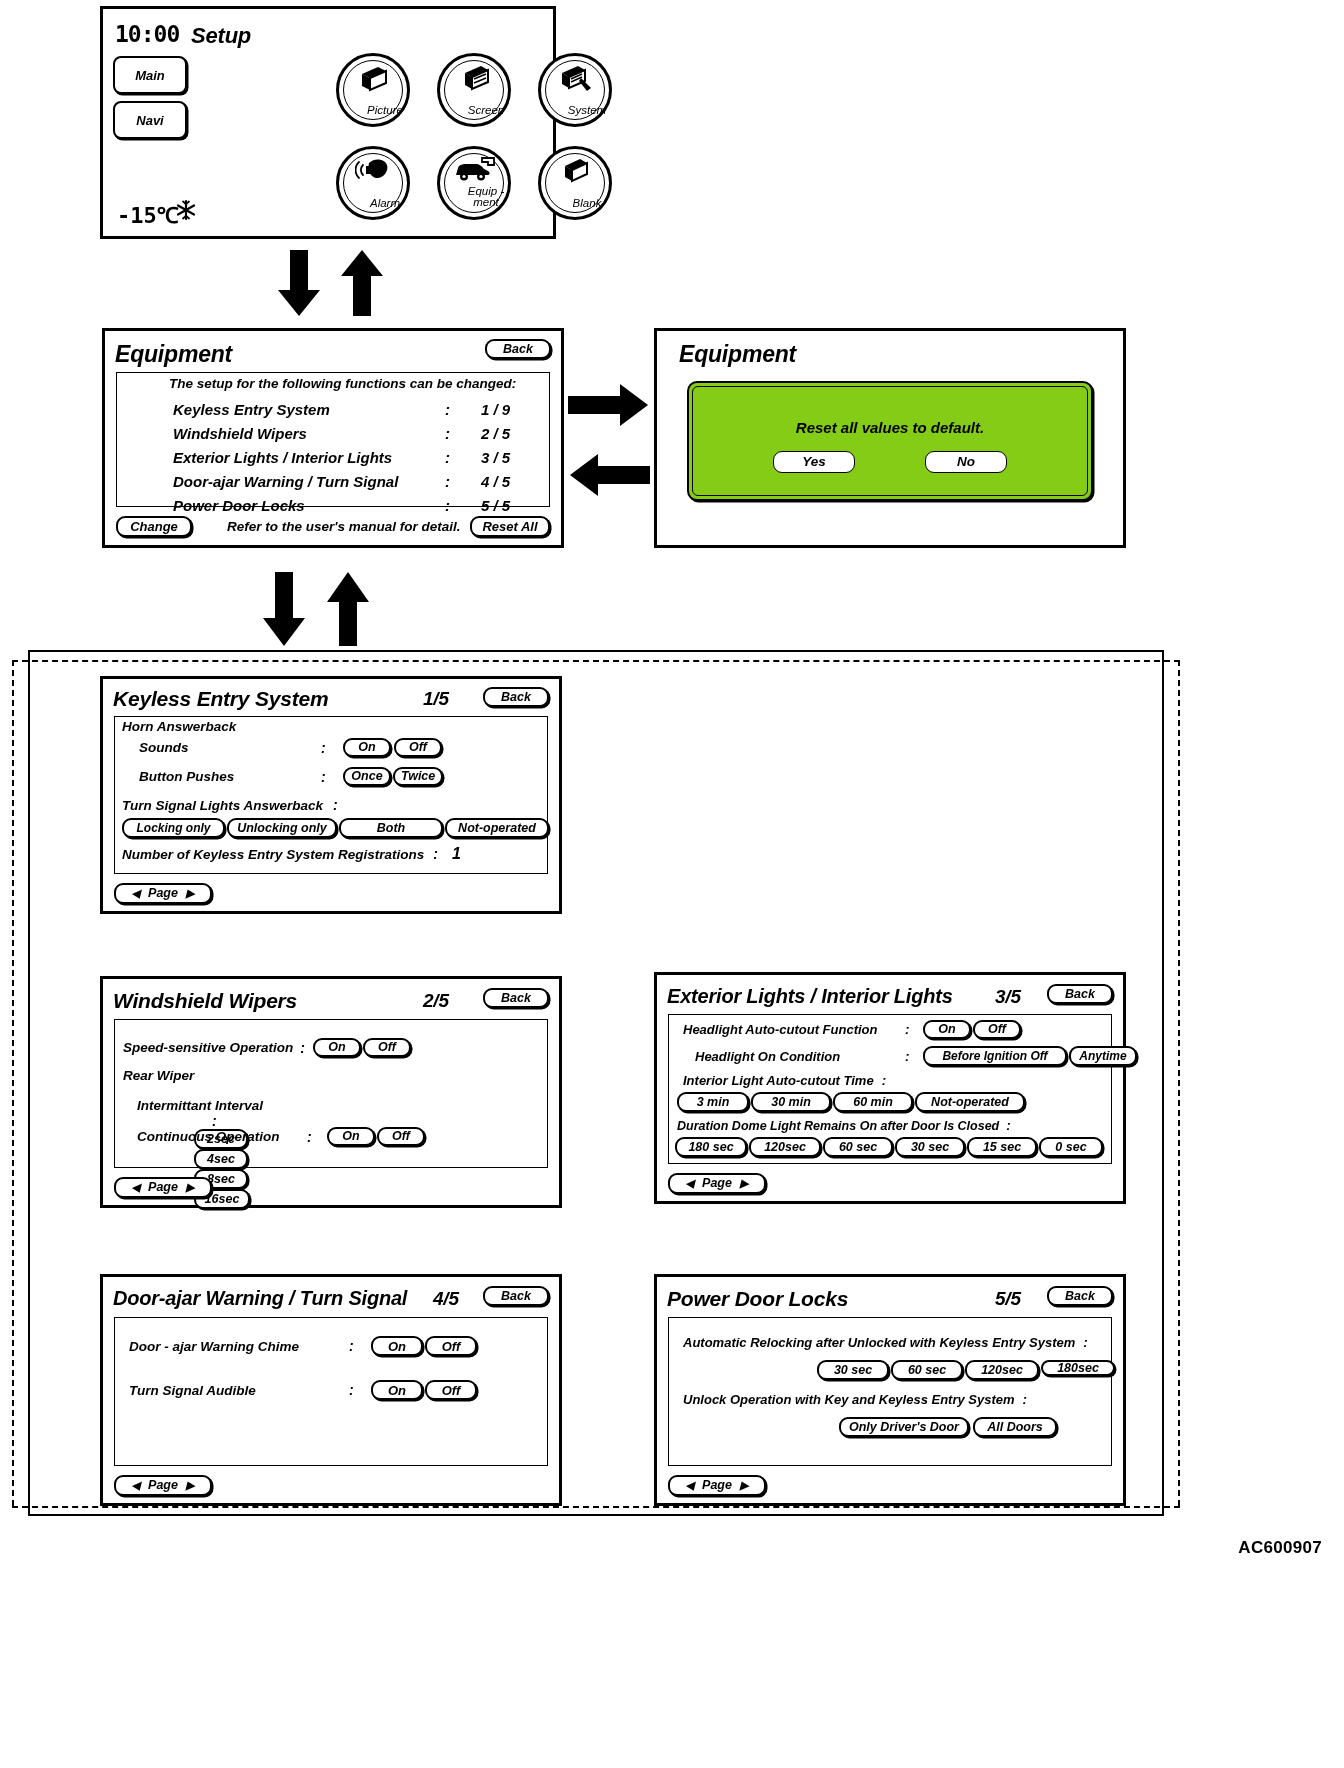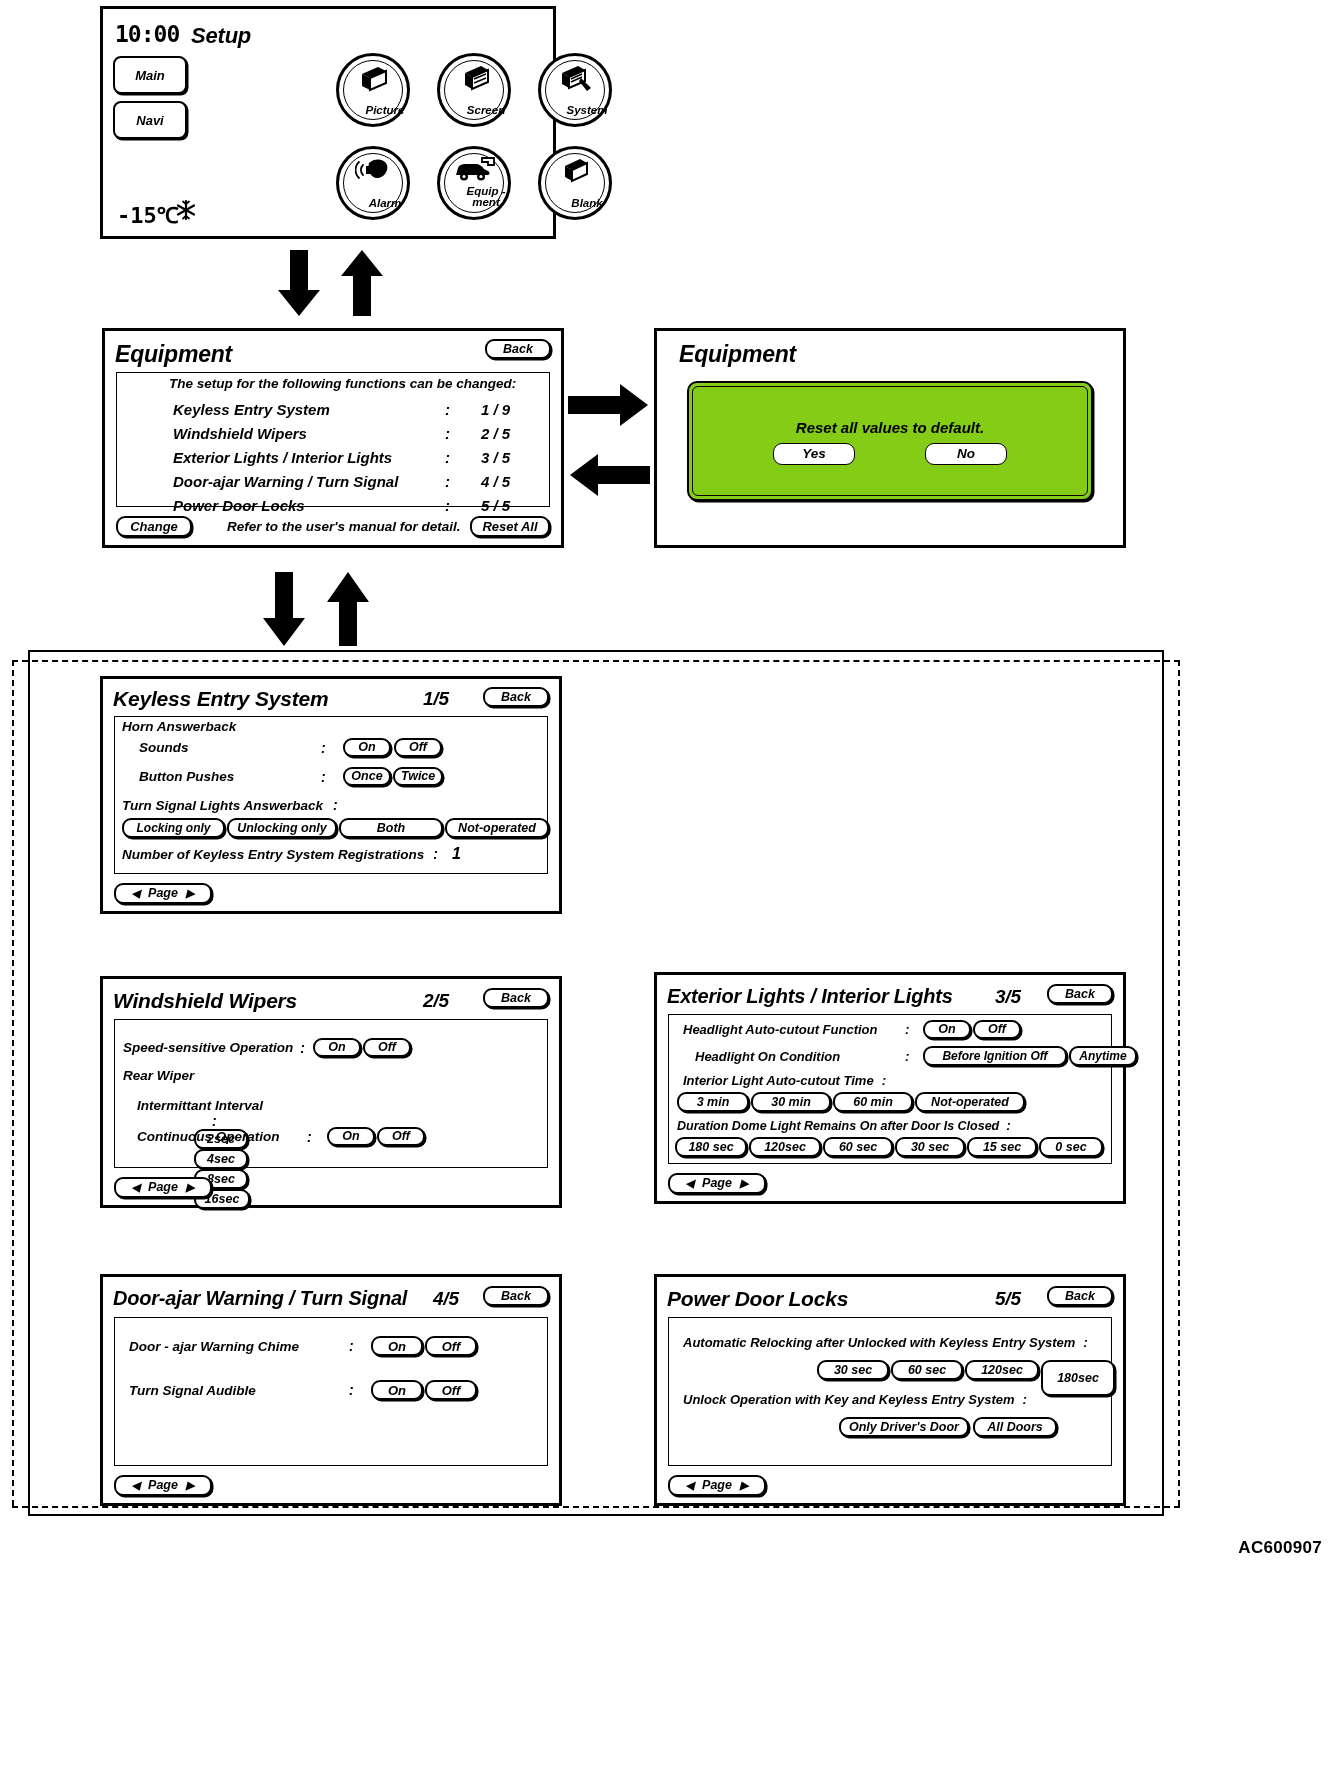--- a/index.html
+++ b/index.html
@@ -66,21 +66,21 @@
   .circ {
     position:absolute; border-radius:50%;
     border:3px solid #000; background:#fff;
     display:flex; flex-direction:column; align-items:center; justify-content:flex-end;
   }
   .circ .ring {
     position:absolute; inset:4px; border:1.5px solid #000; border-radius:50%;
   }
   .circ .ic { position:absolute; top:8px; left:0; right:0; display:flex; justify-content:center; }
   .circ .cap {
-    position:relative; z-index:2; font-style:italic; font-weight:bold;
+    position:relative; z-index:2; font-style:italic; font-weight:normal;
     font-size:11.5px; text-align:center; line-height:10px; padding-bottom:9px;margin-left:24px;
   }
   .temp { font-family:"DejaVu Sans Mono", monospace; font-weight:bold; font-size:22px; }
 
   .code { position:absolute; font-weight:bold; font-size:17px; letter-spacing:0.3px; }
 </style>
 </head>
 <body>
 
 <div class="stage">
@@ -265,21 +265,21 @@
     <svg width="82" height="46" viewBox="0 0 82 46">
         <polygon points="82,14 30,14 30,2 2,23 30,44 30,32 82,32" fill="#000"></polygon>
       </svg>
   </div>
 
   <div class="screen" style="left:654px; top:328px; width:472px; height:220px;">
     <div class="abs scr-title" style="left:22px; top:10px; font-size:23px;">Equipment</div>
     <div class="pill-wrap" style="position:absolute; left:30px; top:50px; right:30px; height:120px; border-radius:10px;">
       <div style="position:absolute; inset:3px; border:1.5px solid #000; border-radius:6px;"></div>
       <div class="abs lbl" style="left:0; right:0; top:36px; text-align:center; font-size:15px;">Reset all values to default.</div>
-      <div class="abs" style="left:0; right:0; top:60px; display:flex; justify-content:center; gap:70px;">
+      <div class="abs" style="left:0; right:0; top:68px; display:flex; justify-content:center; gap:70px;">
         <span class="pill" style="height:22px; min-width:82px; font-size:13.5px;">
           <span>Yes</span>
         </span>
         <span class="pill" style="height:22px; min-width:82px; font-size:13.5px;">
           <span>No</span>
         </span>
       </div>
     </div>
   </div>
 
@@ -557,21 +557,21 @@
       <div class="abs" style="left:148px; top:42px; display:flex; gap:2px;">
         <span class="pill" style="height:20px; width:72px; font-size:12.5px;">
           <span>30 sec</span>
         </span>
         <span class="pill" style="height:20px; width:72px; font-size:12.5px;">
           <span>60 sec</span>
         </span>
         <span class="pill" style="height:20px; width:74px; font-size:12.5px;">
           <span>120sec</span>
         </span>
-        <span class="pill" style="height:36px; width:74px; font-size:12.5px;">
+        <span class="pill" style="height:16px; width:74px; font-size:12.5px;">
           <span>180sec</span>
         </span>
       </div>
 
       <div class="abs row" style="left:14px; top:74px;">
         <span class="lbl" style="font-size:13px;">Unlock Operation with Key and Keyless Entry System</span>
         <span class="colon" style="font-size:13.5px; margin-left:8px;">:</span>
       </div>
       <div class="abs" style="left:170px; top:99px; display:flex; gap:4px;">
         <span class="pill" style="height:20px; width:130px; font-size:12.5px;">

